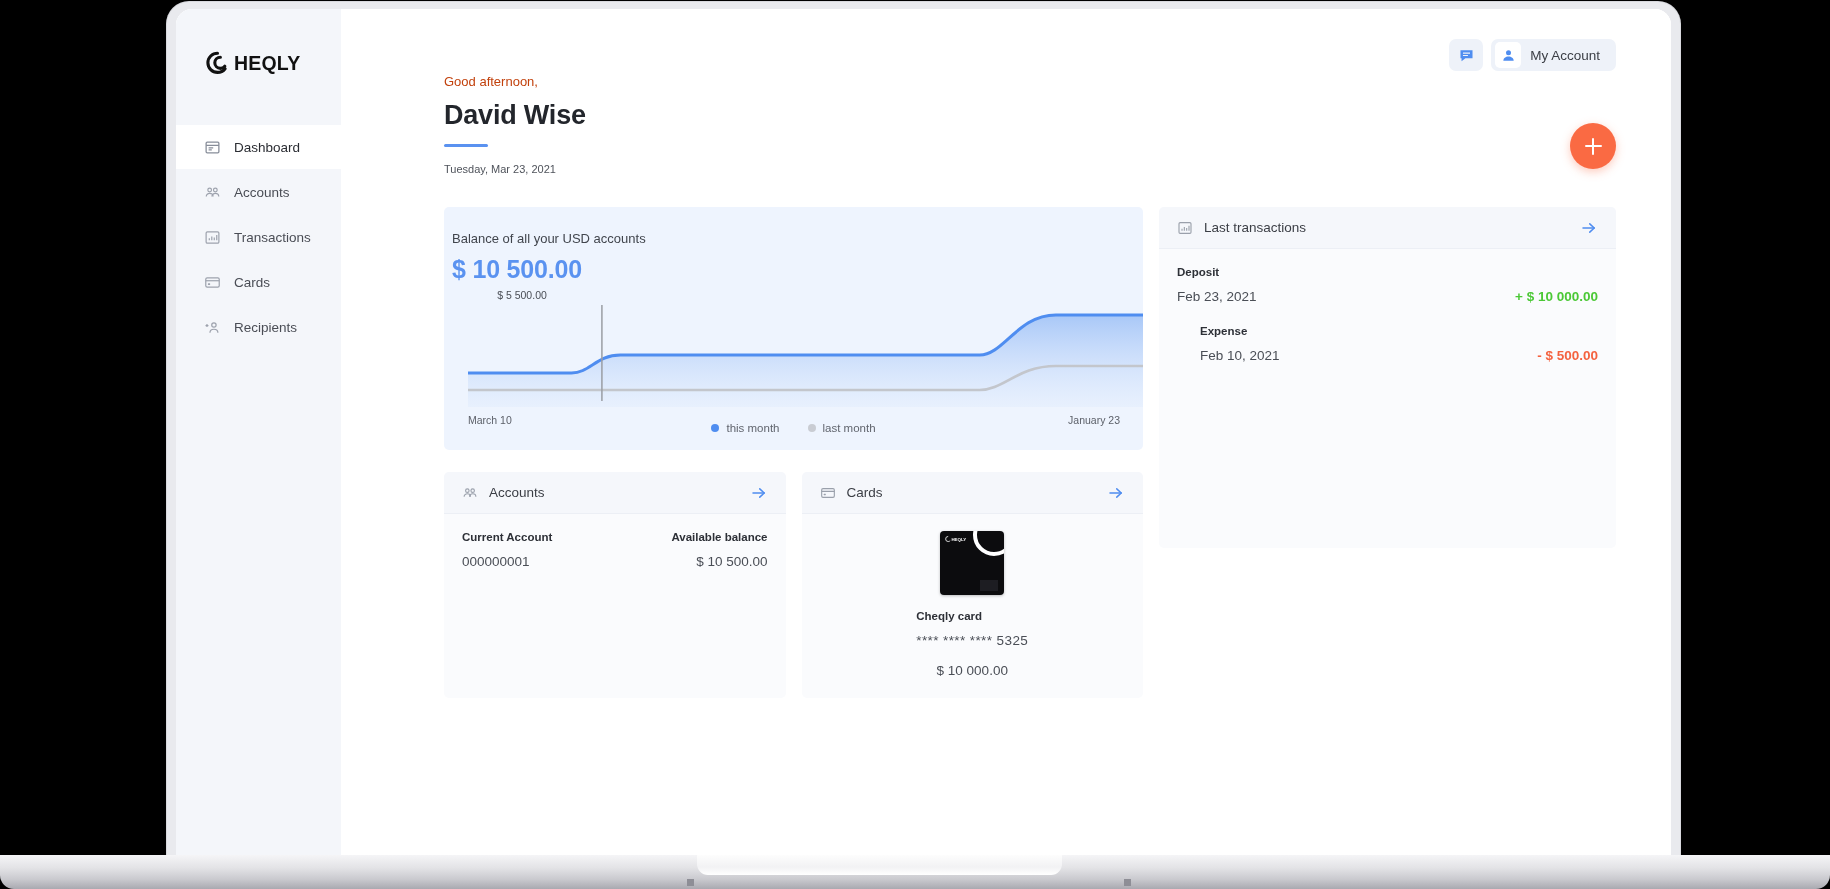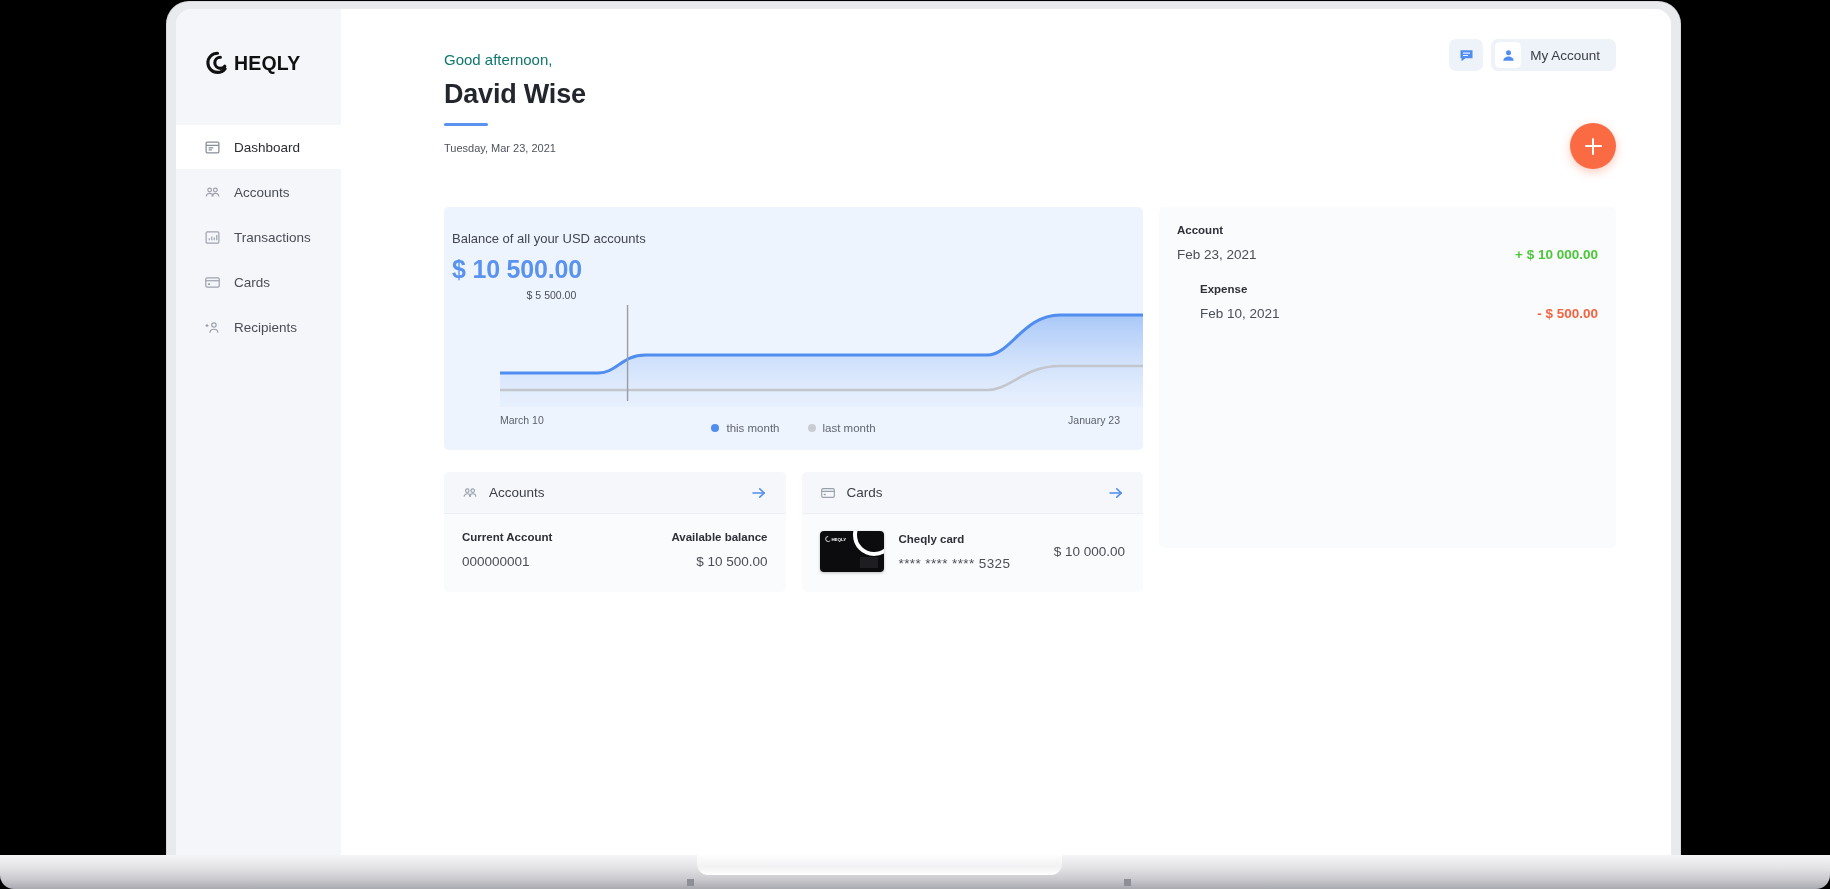--- a/index.html
+++ b/index.html
@@ -94,21 +94,21 @@
     display: flex; align-items: center; gap: 9px;
     padding: 0 16px 0 4px; cursor: pointer;
   }
   #avatar-chip {
     width: 26px; height: 26px; border-radius: 5px; background: #ffffff;
     display: flex; align-items: center; justify-content: center;
   }
   #account-label { font-size: 13.5px; color: #3b3e45; }
 
   #greeting { padding-top: 42px; }
-  #greeting-text { font-size: 15px; color: #0f766e; }
+  #greeting-text { font-size: 13px; color: #c2410c; margin-top: 23px; }
   #user-name { font-size: 27px; font-weight: 700; color: #23262c; margin-top: 11px; letter-spacing: -0.2px; }
   #name-underline { width: 44px; height: 2.5px; background: #5a92f0; margin-top: 13px; border-radius: 2px; }
   #date-text { font-size: 11px; color: #4f535b; margin-top: 16px; }
 
   #fab {
     position: absolute; right: 55px; top: 114px;
     width: 46px; height: 46px; border-radius: 50%;
     background: #fa6a43; display: flex; align-items: center; justify-content: center;
     cursor: pointer; box-shadow: 0 3px 10px rgba(250,106,67,.35);
   }
@@ -124,21 +124,21 @@
   #col-right { flex: 0 0 457px; }
 
   
   #balance-card {
     background: #eef4fe; border-radius: 5px;
     padding: 24px 24px 0 8px; height: 243px; position: relative; overflow: hidden;
   }
   #balance-label { font-size: 13px; color: #41454d; }
   #balance-value { font-size: 25px; font-weight: 700; color: #5a92f0; margin-top: 9px; letter-spacing: -0.2px; }
 
-  #chart-area { position: absolute; left: 24px; right: 0; top: 90px; height: 110px; margin-left: 32px; }
+  #chart-area { position: absolute; left: 24px; right: 0; top: 90px; height: 110px; }
   #chart-svg { display: block; width: 100%; height: 100%; }
   #marker-label {
     position: absolute; font-size: 10.5px; color: #4a4e56; white-space: nowrap;
     left: 8.0%; top: -8px; transform: translateX(-50%);
   }
   .axis-lbl { position: absolute; font-size: 10.5px; color: #5c6069; bottom: -19px; }
   #axis-left { left: 0; }
   #axis-right { right: 23px; }
 
   #legend {
@@ -162,21 +162,21 @@
 
   #accounts-panel { flex: 1 1 0; }
   #cards-panel { flex: 1 1 0; }
 
   .row-2col { display: flex; justify-content: space-between; }
   .cap { font-size: 11.5px; font-weight: 700; color: #2d3037; }
   .val { font-size: 13.5px; color: #4a4e56; margin-top: 11px; }
   .val.right, .cap.right { text-align: right; }
 
   
-  #card-row { display: flex; align-items: center; gap: 15px; }
+  #card-row { display: flex; align-items: center; gap: 15px; flex-direction: column; }
   #mini-card {
     width: 64px; height: 41px; border-radius: 4px; background: #0c0c0e;
     position: relative; overflow: hidden; flex: 0 0 64px;
     box-shadow: 0 1px 3px rgba(0,0,0,.25);
   }
   #mini-card .mc-logo { position: absolute; left: 5px; top: 4px; }
   #mini-card .mc-arc {
     position: absolute; right: -11px; top: -17px; width: 42px; height: 42px;
     border: 4px solid #ffffff; border-radius: 50%;
   }
@@ -398,23 +398,37 @@
                     <div id="card-amount">$ 10 000.00</div>
                   </div>
                 </div>
               </section>
 
             </div>
           </div>
 
           <div id="col-right">
             <section class="panel" id="tx-panel">
+              <div class="panel-head">
+                <svg class="head-icon" viewBox="0 0 24 24" fill="none" stroke="currentColor" stroke-width="1.7">
+                  <rect x="3" y="4" width="18" height="16" rx="1.8"></rect>
+                  <line x1="7.5" y1="16" x2="7.5" y2="13"></line>
+                    <line x1="11" y1="16" x2="11" y2="10.5"></line>
+                  <line x1="14.5" y1="16" x2="14.5" y2="12"></line>
+                    <line x1="18" y1="16" x2="18" y2="8.5"></line>
+                </svg>
+                <span class="head-title">Last transactions</span>
+                <svg class="arrow-btn" viewBox="0 0 24 24" fill="none" stroke="currentColor" stroke-width="2" stroke-linecap="round" stroke-linejoin="round">
+                  <line x1="4" y1="12" x2="19" y2="12"></line>
+                    <polyline points="13,6.5 19,12 13,17.5"></polyline>
+                </svg>
+              </div>
               <div class="panel-body">
                 <div class="tx-item">
-                  <div class="tx-type">Account</div>
+                  <div class="tx-type">Deposit</div>
                   <div class="tx-line">
                     <span class="tx-date">Feb 23, 2021</span>
                     <span class="tx-amt" style="color:#4bc836">+ $ 10 000.00</span>
                   </div>
                 </div>
                 <div class="tx-item">
                   <div class="tx-type">Expense</div>
                   <div class="tx-line">
                     <span class="tx-date">Feb 10, 2021</span>
                     <span class="tx-amt" style="color:#f4623f">- $ 500.00</span>

